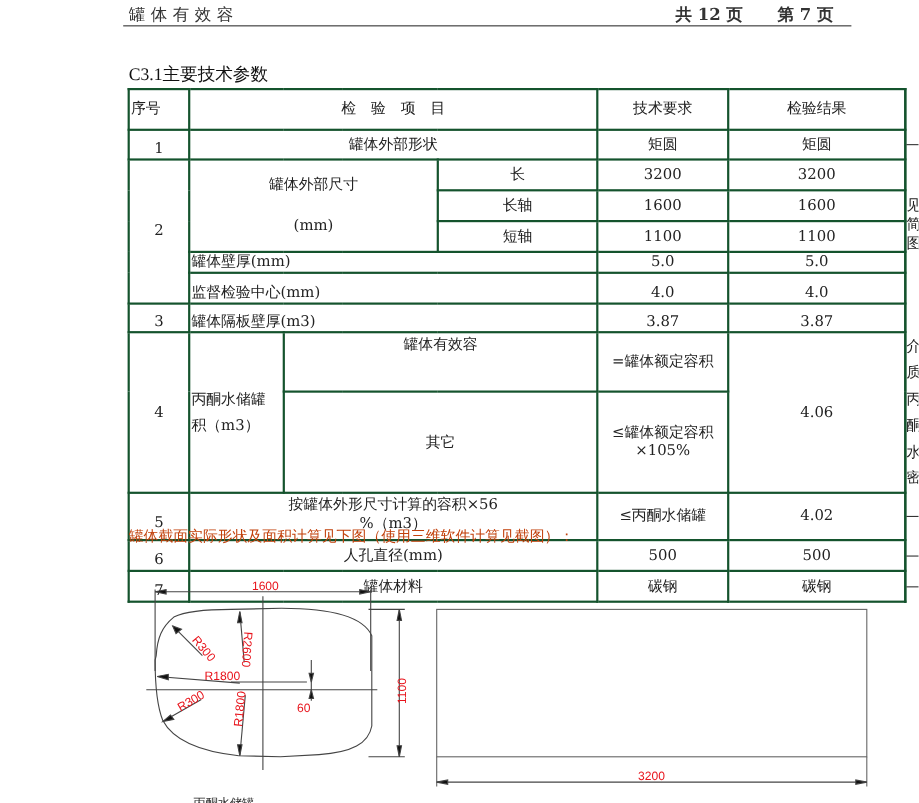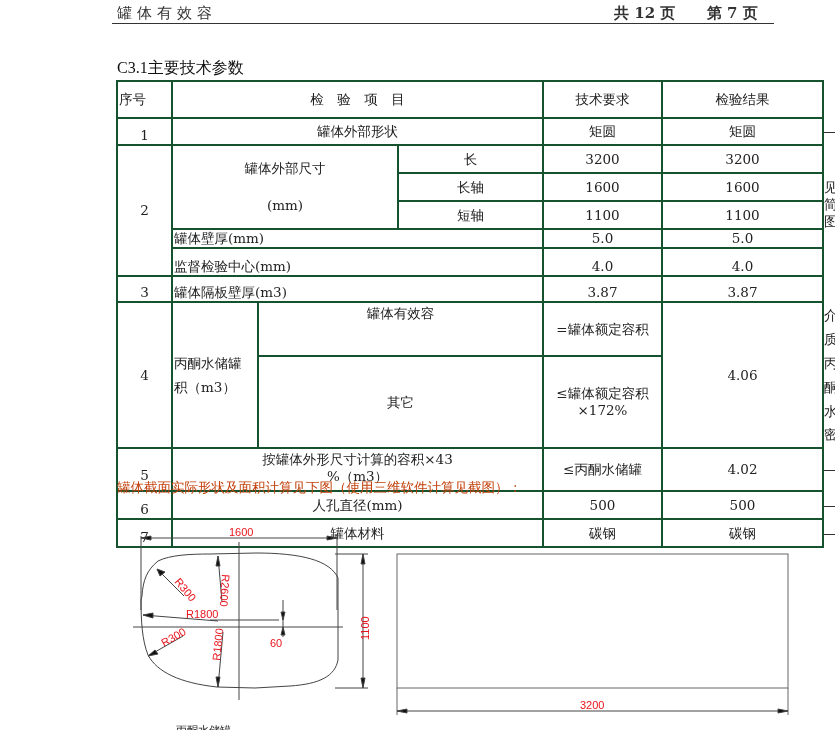--- a/index.html
+++ b/index.html
@@ -105,27 +105,27 @@
     <td rowspan="2" class="mid">4.06</td>
     <td rowspan="2" class="mid" style="line-height:24px">
       <div>介质：丙酮水，</div>
       <div style="white-space:nowrap;font-size:13px">密度：950 千克/立方米</div>
     </td>
   </tr>
   <tr style="height:42px">
     <td colspan="3" class="mid">其它</td>
     <td class="mid">
       <div>≤罐体额定容积</div>
-      <div>×172%</div>
+      <div>×105%</div>
     </td>
   </tr>
   <tr style="height:43px">
     <td class="mid" style="vertical-align:bottom;padding-bottom:6px">5</td>
     <td colspan="4" class="mid" style="vertical-align:top;padding-top:2px">
-      <div>按罐体外形尺寸计算的容积×43</div>
+      <div>按罐体外形尺寸计算的容积×56</div>
       <div>%（m3）</div>
     </td>
     <td class="mid">≤丙酮水储罐</td>
     <td class="mid">4.02</td>
     <td class="mid"><span class="dash"></span></td>
   </tr>
   <tr style="height:28px">
     <td>6</td>
     <td colspan="4" class="mid">人孔直径(mm)</td>
     <td class="mid">500</td>

